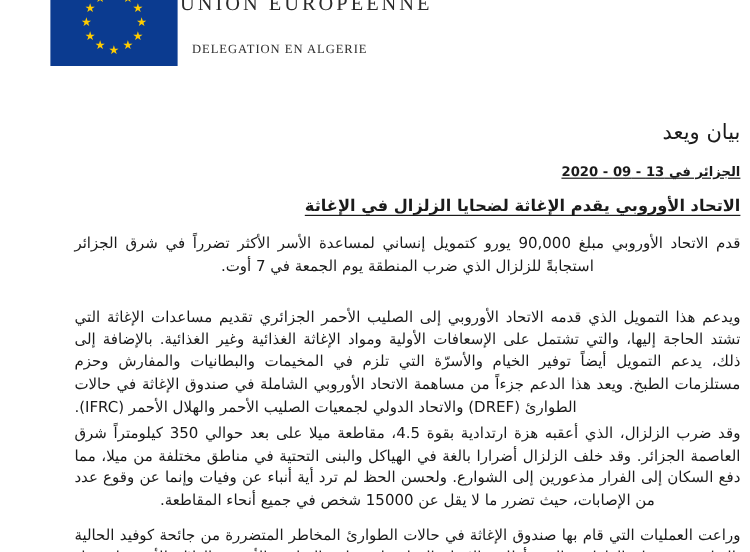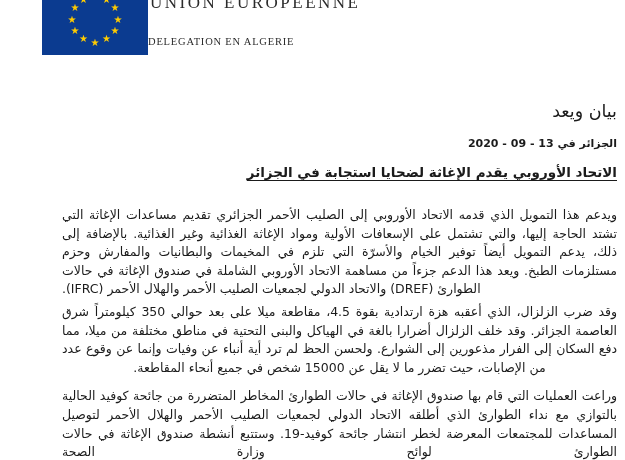--- a/index.html
+++ b/index.html
@@ -17,32 +17,32 @@
     position:absolute; transform:translate(-50%,-50%);
     font-size:10px; line-height:10px;
   }
   .org {
     position:absolute; left:150px; top:-7px;
     font-family:"Liberation Serif", serif;
     font-size:17px; letter-spacing:2.5px; color:#2b2b2b;
     white-space:nowrap;
   }
   .delegation {
-    position:absolute; left:148px; top:36px;
+    position:absolute; left:160px; top:36px;
     font-family:"Liberation Serif", serif;
     font-size:10.5px; letter-spacing:0.8px; color:#2b2b2b;
     white-space:nowrap;
   }
   
   .content {
     position:absolute; left:62px; top:98px; width:555px;
     direction:rtl; text-align:right;
   }
   .press { font-size:17.5px; line-height:26px; font-weight:normal; }
-  .date  { font-size:11px; font-weight:bold; line-height:16px; margin-top:12px; }
+  .date  { font-size:11px; font-weight:bold; line-height:16px; margin-top:12px;text-decoration:underline; }
   .title {
     font-size:13.5px; font-weight:bold; line-height:19px; margin-top:11px;
     text-decoration:underline; text-underline-offset:3px;
   }
   .para {
     margin:0; font-size:12.5px; line-height:18.6px;
     text-align:justify;
   }
   .p1 { margin-top:12px; text-align-last:center; }
   .p2 { margin-top:24px;  text-align-last:left; }
@@ -71,19 +71,20 @@
       </div>
   </div>
 
   <div class="org">UNION EUROPÉENNE</div>
 
   <div class="delegation">DELEGATION EN ALGERIE</div>
 
   <div class="content">
     <div class="press">بيان ويعد</div>
     <div class="date">الجزائر في 13 - 09 - 2020</div>
-    <div class="title">الاتحاد الأوروبي يقدم الإغاثة لضحايا استجابة في الجزائر</div>
+    <div class="title">الاتحاد الأوروبي يقدم الإغاثة لضحايا الزلزال في الإغاثة</div>
+    <p class="para p1">قدم الاتحاد الأوروبي مبلغ 90,000 يورو كتمويل إنساني لمساعدة الأسر الأكثر تضرراً في شرق الجزائر استجابةً للزلزال الذي ضرب المنطقة يوم الجمعة في 7 أوت.</p>
     <p class="para p2">ويدعم هذا التمويل الذي قدمه الاتحاد الأوروبي إلى الصليب الأحمر الجزائري تقديم مساعدات الإغاثة التي تشتد الحاجة إليها، والتي تشتمل على الإسعافات الأولية ومواد الإغاثة الغذائية وغير الغذائية. بالإضافة إلى ذلك، يدعم التمويل أيضاً توفير الخيام والأسرّة التي تلزم في المخيمات والبطانيات والمفارش وحزم مستلزمات الطبخ. ويعد هذا الدعم جزءاً من مساهمة الاتحاد الأوروبي الشاملة في صندوق الإغاثة في حالات الطوارئ (DREF) والاتحاد الدولي لجمعيات الصليب الأحمر والهلال الأحمر (IFRC).</p>
     <p class="para p3">وقد ضرب الزلزال، الذي أعقبه هزة ارتدادية بقوة 4.5، مقاطعة ميلا على بعد حوالي 350 كيلومتراً شرق العاصمة الجزائر. وقد خلف الزلزال أضرارا بالغة في الهياكل والبنى التحتية في مناطق مختلفة من ميلا، مما دفع السكان إلى الفرار مذعورين إلى الشوارع. ولحسن الحظ لم ترد أية أنباء عن وفيات وإنما عن وقوع عدد من الإصابات، حيث تضرر ما لا يقل عن 15000 شخص في جميع أنحاء المقاطعة.</p>
     <p class="para p4">وراعت العمليات التي قام بها صندوق الإغاثة في حالات الطوارئ المخاطر المتضررة من جائحة كوفيد الحالية بالتوازي مع نداء الطوارئ الذي أطلقه الاتحاد الدولي لجمعيات الصليب الأحمر والهلال الأحمر لتوصيل المساعدات للمجتمعات المعرضة لخطر انتشار جائحة كوفيد-19. وستتبع أنشطة صندوق الإغاثة في حالات الطوارئ لوائح وزارة الصحة</p>
   </div>
 
 </div>
 
 </body></html>

